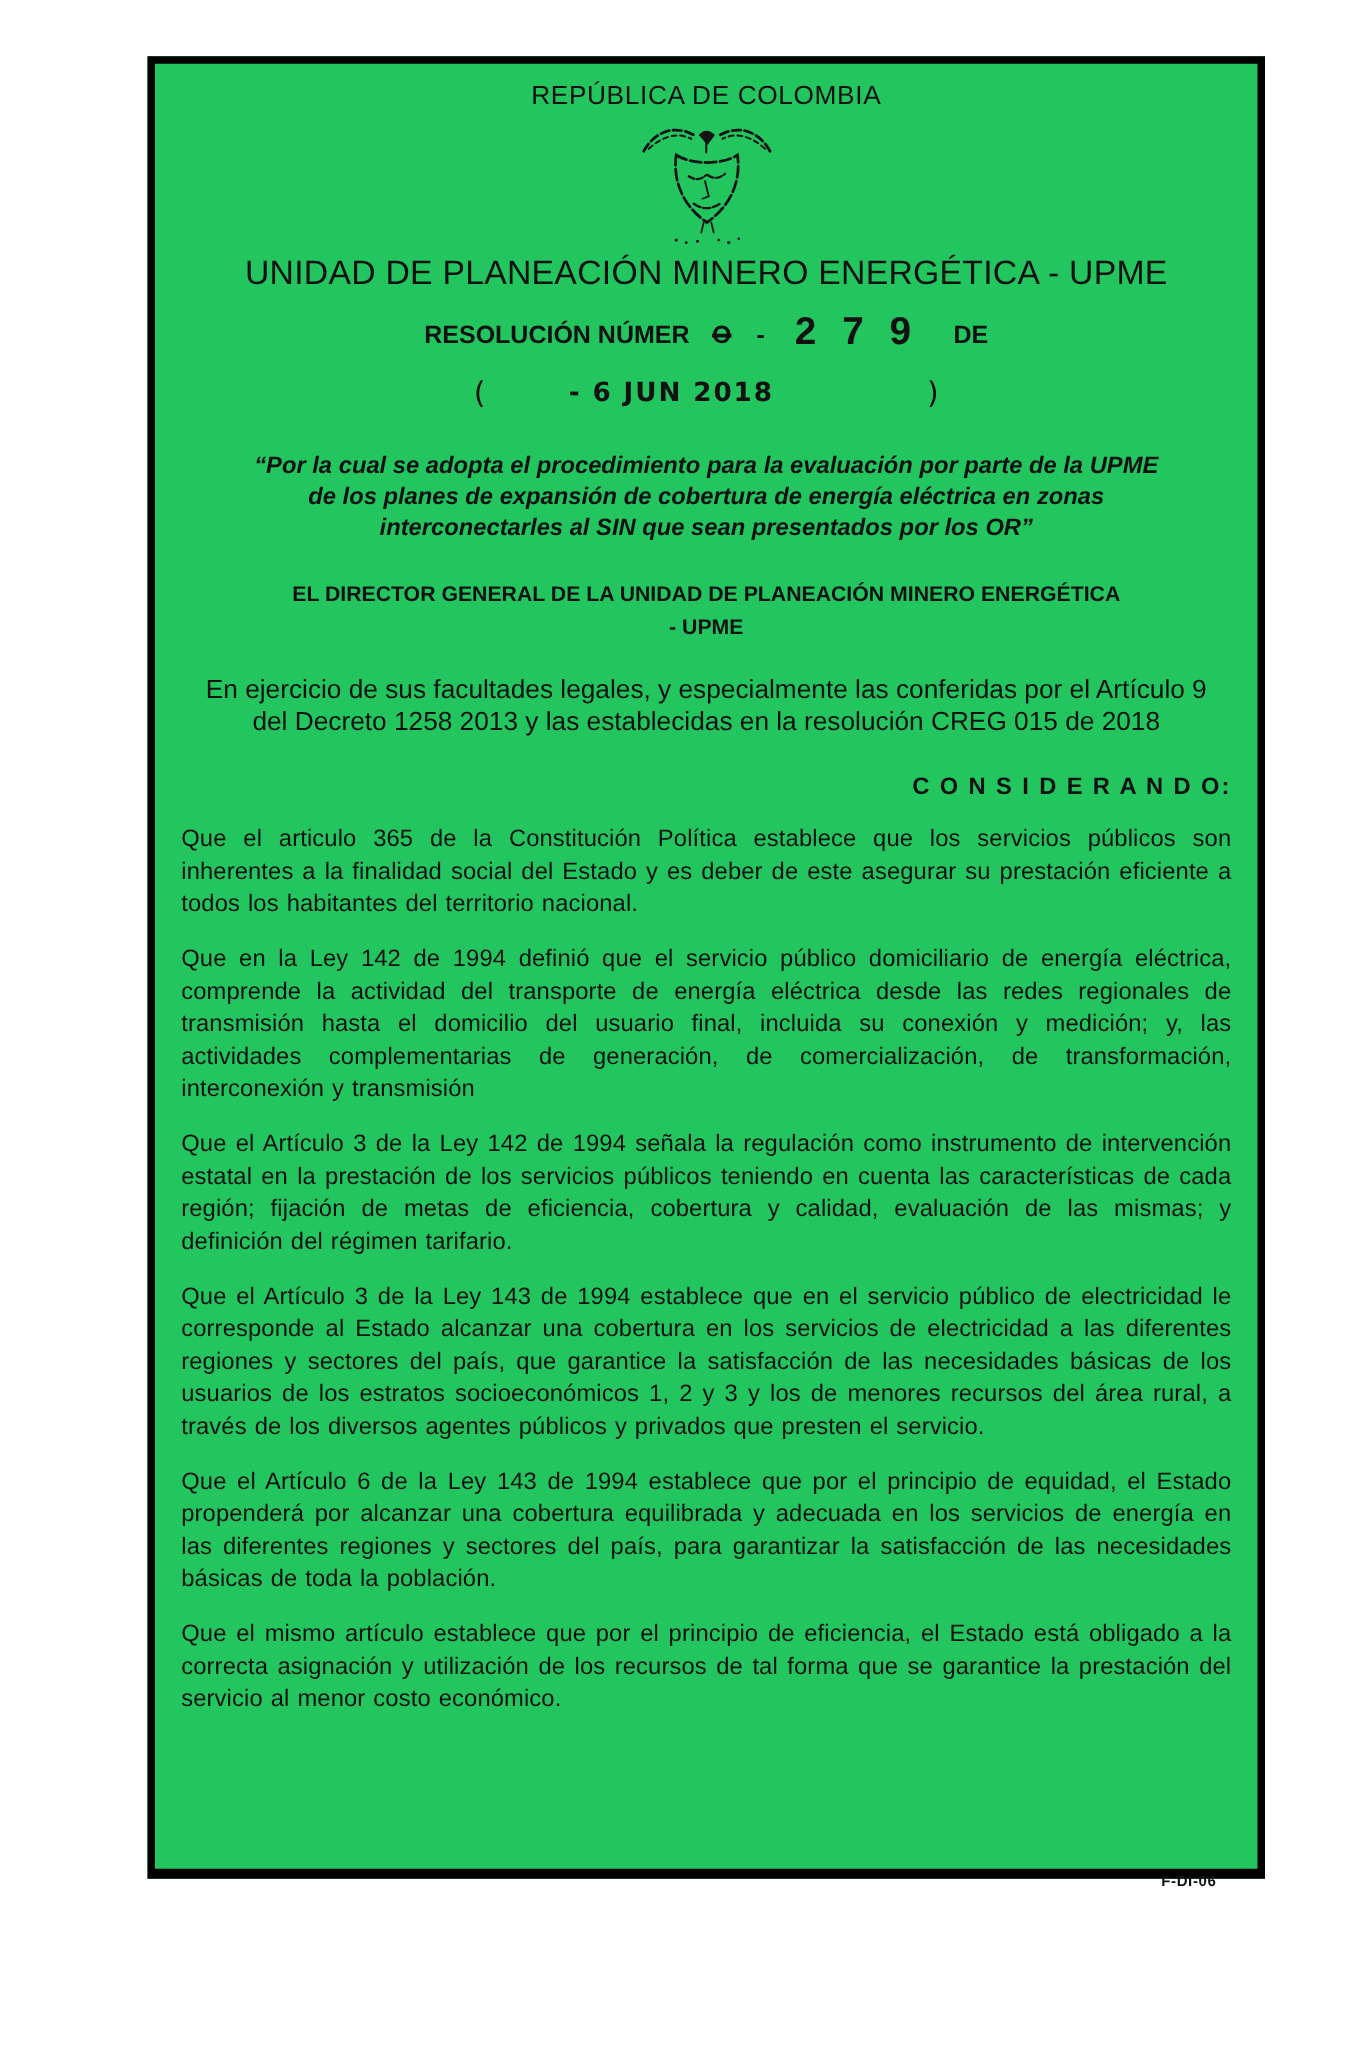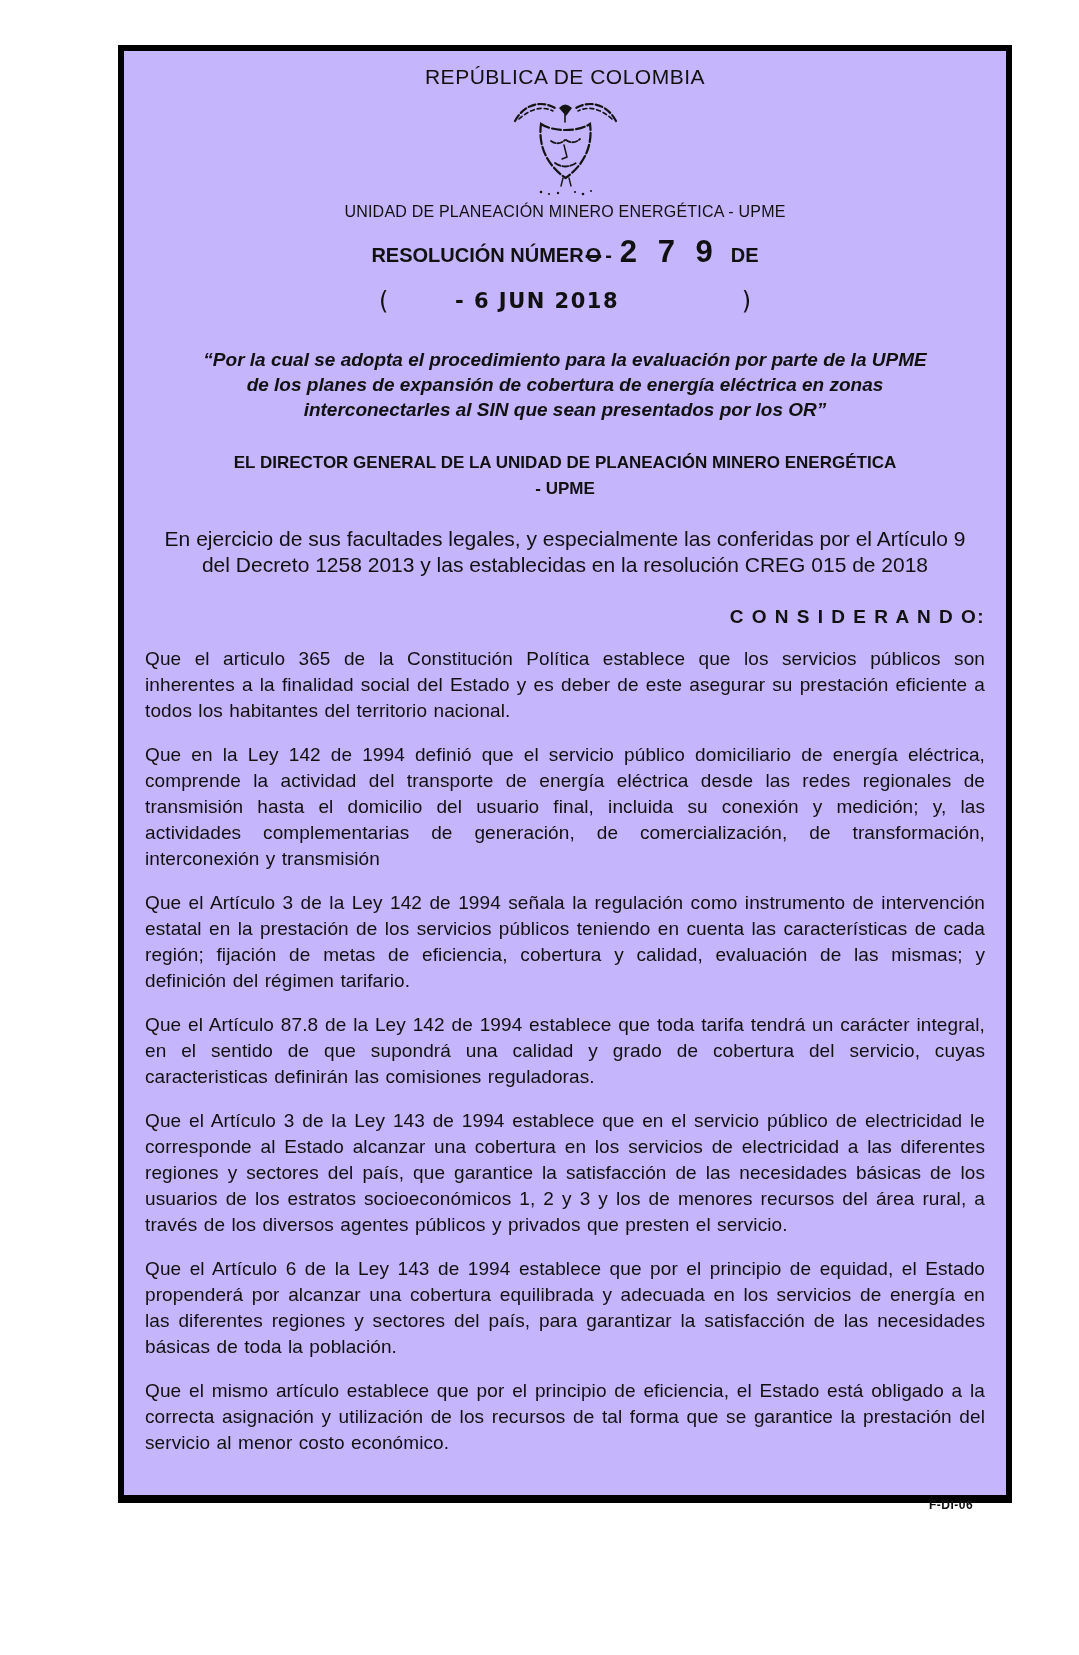--- a/index.html
+++ b/index.html
@@ -11,46 +11,46 @@
     color: #111;
     overflow: hidden;
   }
   .frame {
     position: absolute;
     left: 118px; top: 45px;
     width: 894px; height: 1458px;
     border: 6px solid #000;
     border-bottom-width: 8px;
     padding: 10px 21px 0 21px;
-    background: #c4b5fd;
+    background: #22c55e;
   }
   .center { text-align: center; }
 
   .republic {
     font-size: 21px;
     letter-spacing: 0.5px;
     margin-top: 4px;
   }
   .coat {
     display: block;
     margin: 4px auto 0 auto;
   }
   .entity {
-    font-size: 16px;
+    font-size: 27px;
     margin-top: 6px;
     letter-spacing: 0.2px;
   }
   .resolution-line {
     margin-top: 16px;
     font-size: 20px;
     font-weight: bold;
     display: flex;
     align-items: center;
     justify-content: center;
-    gap: 2px;
+    gap: 18px;
   }
   .struck { text-decoration: line-through; text-decoration-thickness: 2.5px; }
   .res-dash { font-weight: bold; margin-left: 2px; }
   .stamp-number {
     font-family: Liberation Sans, sans-serif;
     font-size: 31px;
     font-weight: bold;
     letter-spacing: 6px;
     margin: 0 10px 0 6px;
     transform: translateY(-3px);
@@ -176,21 +176,20 @@
   <div class="issuer">EL DIRECTOR GENERAL DE LA UNIDAD DE PLANEACIÓN MINERO ENERGÉTICA - UPME</div>
 
   <div class="powers">En ejercicio de sus facultades legales, y especialmente las conferidas por el Artículo 9 del Decreto 1258 2013 y las establecidas en la resolución CREG 015 de 2018</div>
 
   <div class="considering">C O N S I D E R A N D O:</div>
 
   <div class="body-paragraphs">
     <p>Que el articulo 365 de la Constitución Política establece que los servicios públicos son inherentes a la finalidad social del Estado y es deber de este asegurar su prestación eficiente a todos los habitantes del territorio nacional.</p>
     <p>Que en la Ley 142 de 1994 definió que el servicio público domiciliario de energía eléctrica, comprende la actividad del transporte de energía eléctrica desde las redes regionales de transmisión hasta el domicilio del usuario final, incluida su conexión y medición; y, las actividades complementarias de generación, de comercialización, de transformación, interconexión y transmisión</p>
     <p>Que el Artículo 3 de la Ley 142 de 1994 señala la regulación como instrumento de intervención estatal en la prestación de los servicios públicos teniendo en cuenta las características de cada región; fijación de metas de eficiencia, cobertura y calidad, evaluación de las mismas; y definición del régimen tarifario.</p>
-    <p>Que el Artículo 87.8 de la Ley 142 de 1994 establece que toda tarifa tendrá un carácter integral, en el sentido de que supondrá una calidad y grado de cobertura del servicio, cuyas caracteristicas definirán las comisiones reguladoras.</p>
     <p>Que el Artículo 3 de la Ley 143 de 1994 establece que en el servicio público de electricidad le corresponde al Estado alcanzar una cobertura en los servicios de electricidad a las diferentes regiones y sectores del país, que garantice la satisfacción de las necesidades básicas de los usuarios de los estratos socioeconómicos 1, 2 y 3 y los de menores recursos del área rural, a través de los diversos agentes públicos y privados que presten el servicio.</p>
     <p>Que el Artículo 6 de la Ley 143 de 1994 establece que por el principio de equidad, el Estado propenderá por alcanzar una cobertura equilibrada y adecuada en los servicios de energía en las diferentes regiones y sectores del país, para garantizar la satisfacción de las necesidades básicas de toda la población.</p>
     <p>Que el mismo artículo establece que por el principio de eficiencia, el Estado está obligado a la correcta asignación y utilización de los recursos de tal forma que se garantice la prestación del servicio al menor costo económico.</p>
   </div>
 
 </div>
 
 <div class="footer-code">F-DI-06</div>
 
 </body></html>

